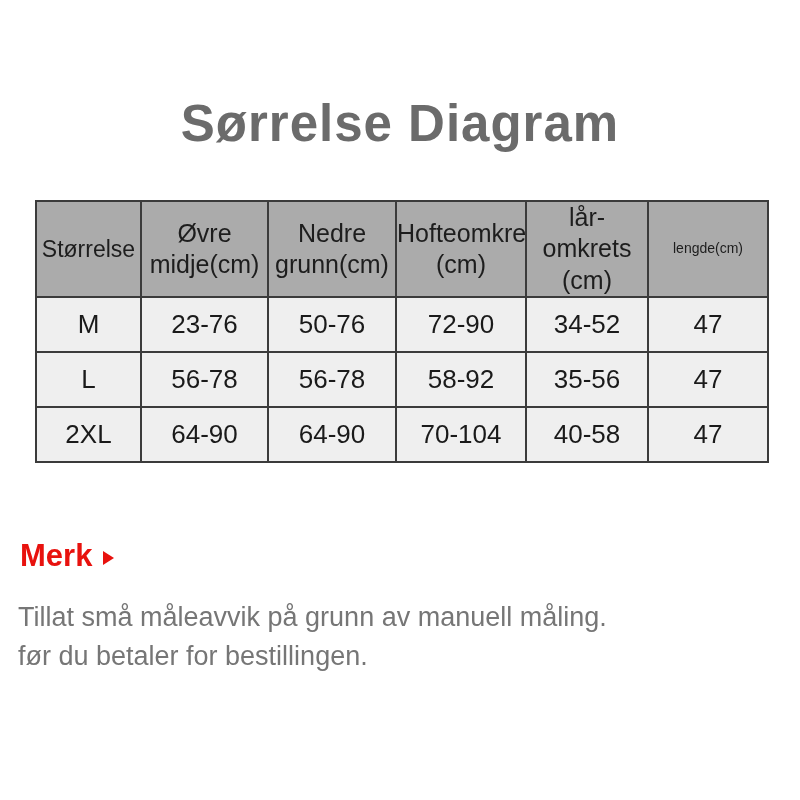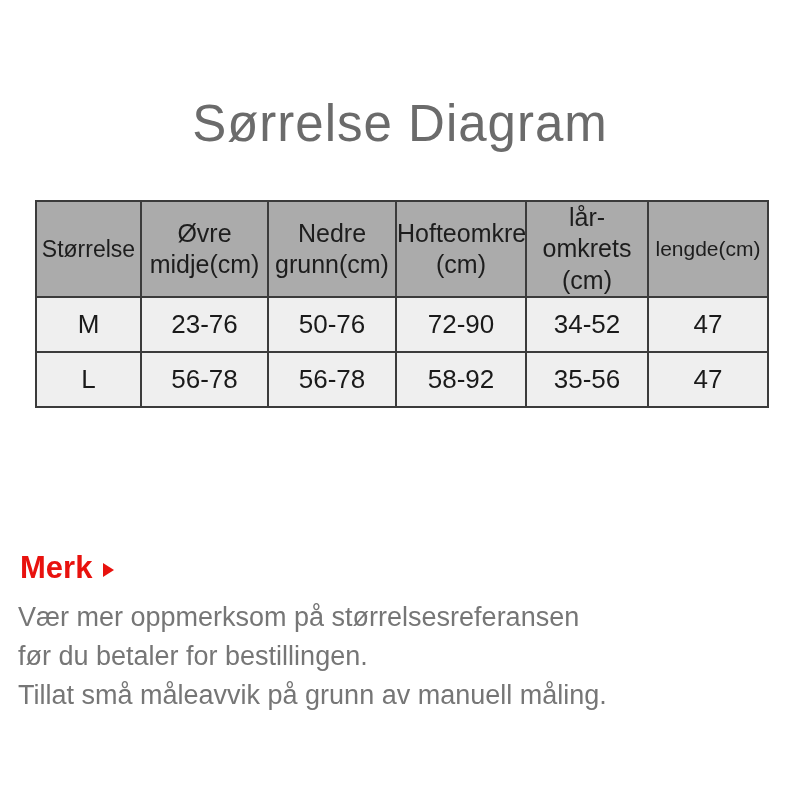--- a/index.html
+++ b/index.html
@@ -9,21 +9,21 @@
     font-family: "Liberation Sans", sans-serif;
     position: relative;
     overflow: hidden;
   }
   .page-title {
     position: absolute;
     top: 94px; left: 0; width: 800px;
     margin: 0;
     text-align: center;
     font-size: 51px;
-    font-weight: normal;
+    font-weight: bold;
     letter-spacing: 1px;
     color: #6b6b6b;
   }
   .size-table {
     position: absolute;
     top: 200px; left: 35px;
     width: 732px;
     border-collapse: collapse;
     table-layout: fixed;
     border-radius: 12px;
@@ -38,34 +38,33 @@
   }
   .size-table thead th {
     background: #ababab;
     height: 51px;
     font-size: 25px;
     line-height: 1.25;
     color: #1d1d1d;
     white-space: pre-line;
   }
   .size-table thead th.col-first { font-size: 23px; }
-  .size-table thead th.col-last  { font-size: 21px; }
+  .size-table thead th.col-last  { font-size: 14px; }
   .size-table tbody td {
     background: #efefef;
     height: 53px;
     font-size: 26px;
     color: #1a1a1a;
   }
   .note-label-row {
     position: absolute;
     top: 538px; left: 20px;
     display: flex;
     align-items: center;
     gap: 11px;
-    margin-top: 12px;
   }
   .note-label {
     font-size: 31px;
     font-weight: bold;
     color: #e8120e;
   }
   .arrow-right-icon {
     width: 0; height: 0;
     border-left: 11px solid #e8120e;
     border-top: 7px solid transparent;
@@ -119,25 +118,32 @@
       <td>47</td>
     </tr>
     <tr>
       <td>L</td>
       <td>56-78</td>
       <td>56-78</td>
       <td>58-92</td>
       <td>35-56</td>
       <td>47</td>
     </tr>
+    <tr>
+      <td>2XL</td>
+      <td>64-90</td>
+      <td>64-90</td>
+      <td>70-104</td>
+      <td>40-58</td>
+      <td>47</td>
+    </tr>
   </tbody>
 </table>
 
 <div class="note-label-row">
   <span class="note-label">Merk</span>
   <span class="arrow-right-icon"></span>
 </div>
 
 <div class="note-text">
-  <div class="note-line">Vær mer oppmerksom på størrelsesreferansen</div>
+  <div class="note-line">Tillat små måleavvik på grunn av manuell måling.</div>
   <div class="note-line">før du betaler for bestillingen.</div>
-  <div class="note-line">Tillat små måleavvik på grunn av manuell måling.</div>
 </div>
 
 </body></html>

